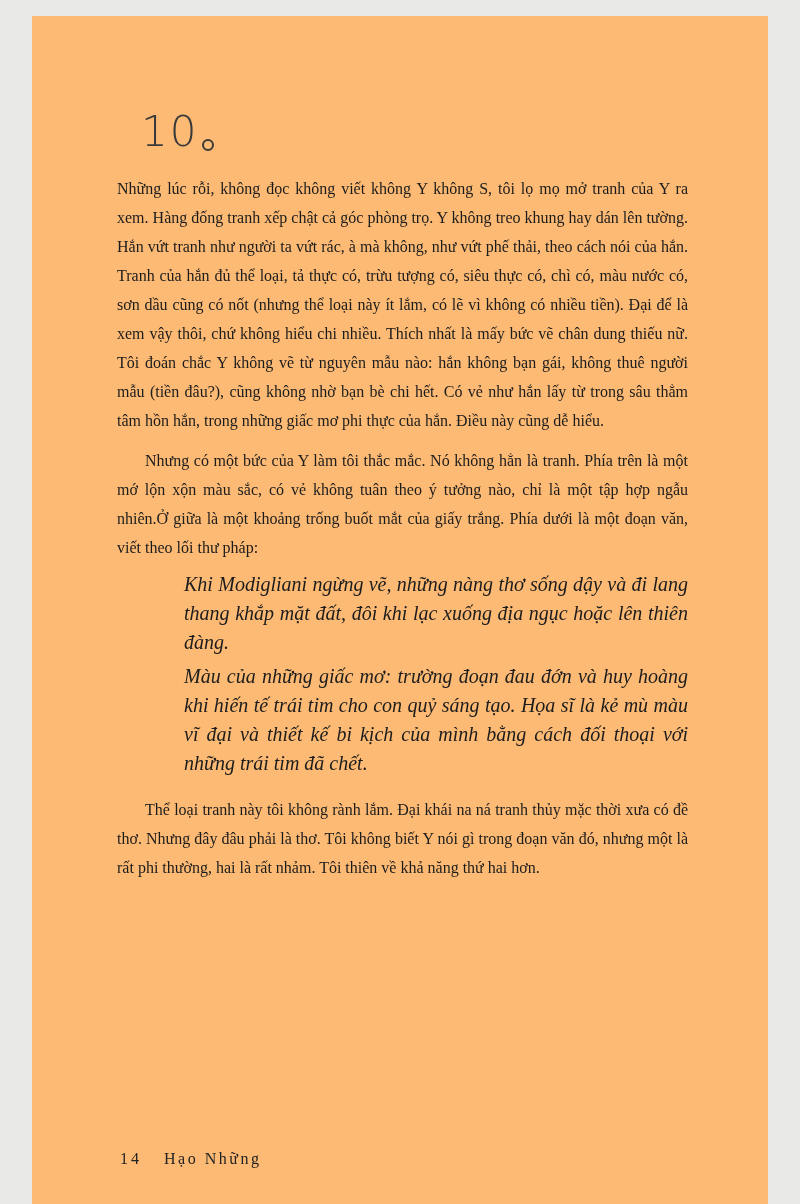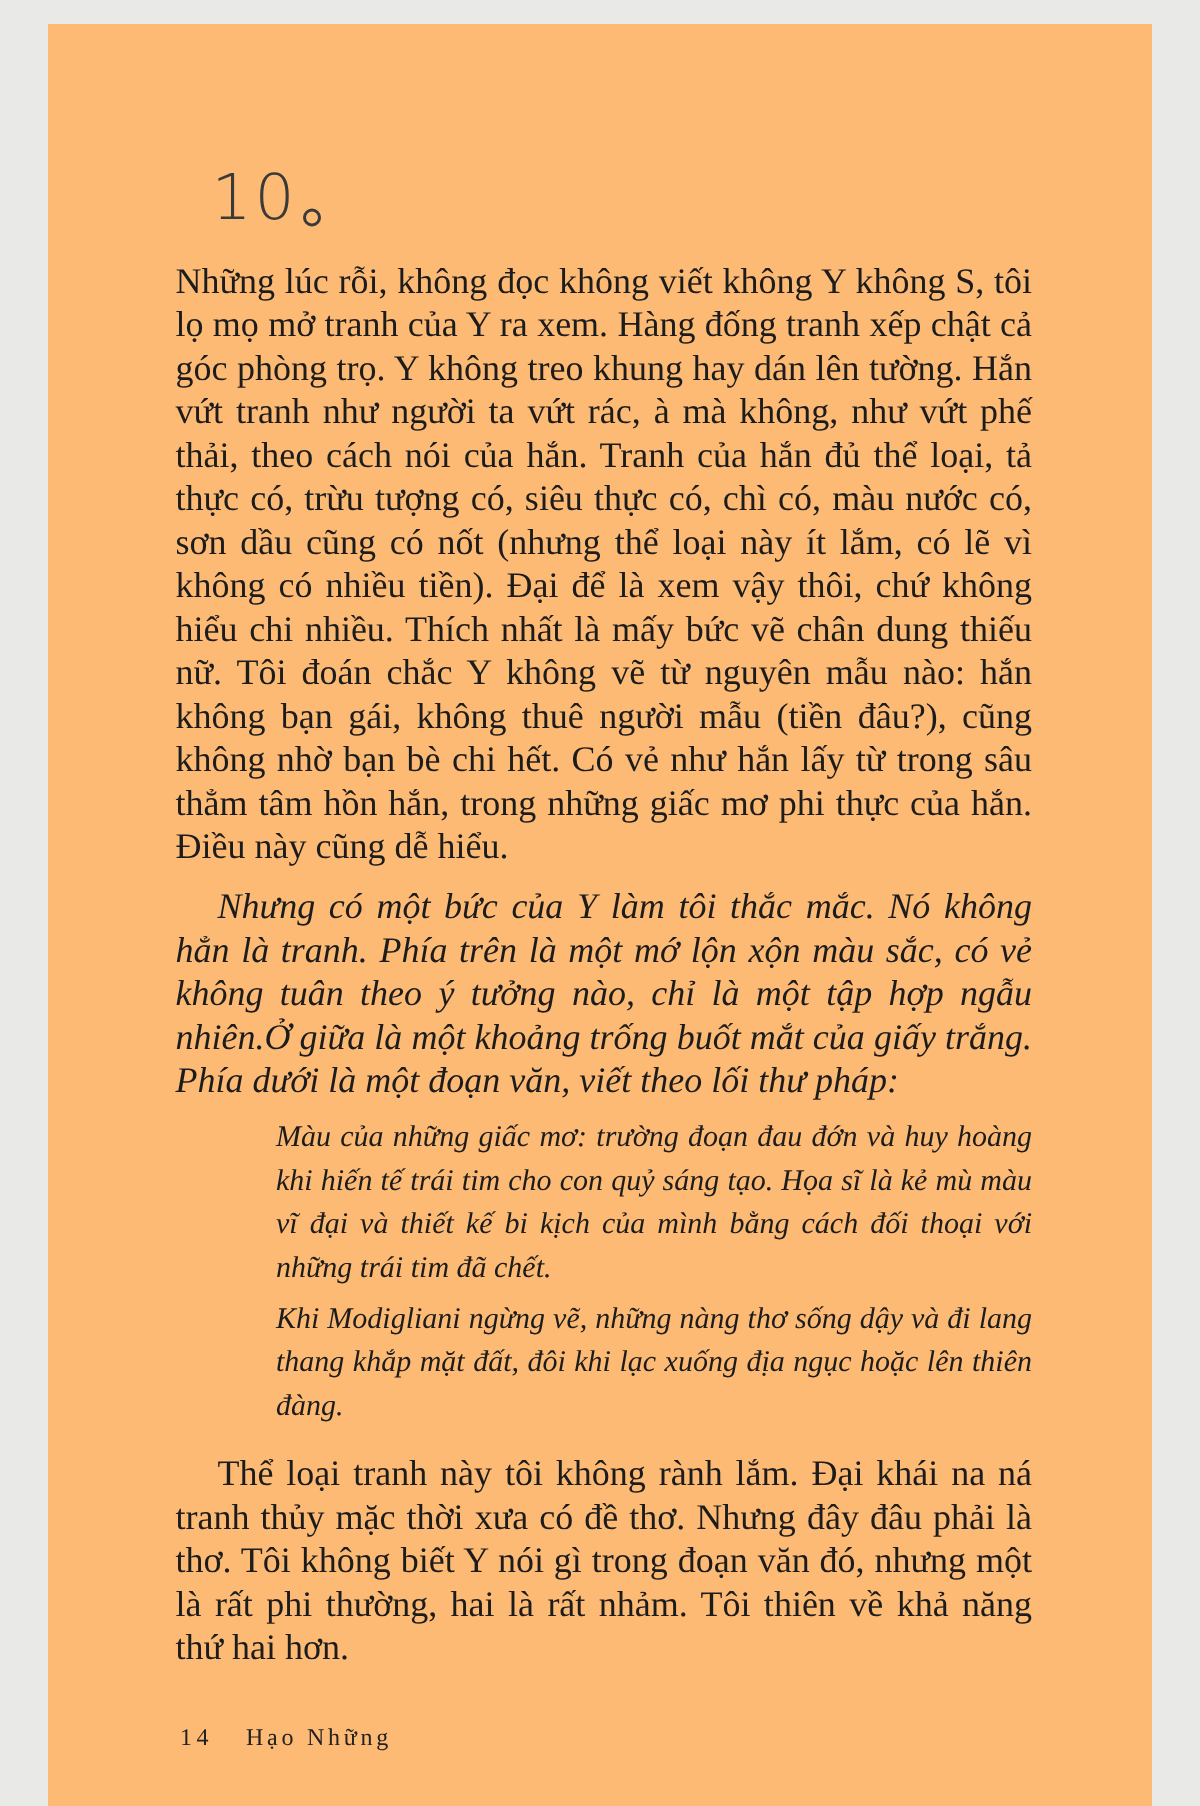--- a/index.html
+++ b/index.html
@@ -36,27 +36,26 @@
   .chapter-period {
     display: inline-block;
     width: 8px;
     height: 8px;
     border: 2.5px solid #3a3a3a;
     border-radius: 50%;
     margin: 0 0 3px 4px;
   }
   .body-text p {
     margin: 0;
-    font-size: 24px;
+    font-size: 16px;
     line-height: 29px;
     text-align: justify;
   }
   .body-text p.spaced {
     margin-top: 11px;
-    font-style: italic;
   }
   .body-text p.indent {
     text-indent: 28px;
   }
   .quote-block {
     margin: 8px 0 17px 67px;
     font-style: italic;
   }
   .quote-block p {
     margin: 0;
@@ -90,22 +89,22 @@
   <div class="chapter-heading">
     <span class="chapter-number">10</span>
     <span class="chapter-period"></span>
   </div>
 
   <div class="body-text">
     <p>Những lúc rỗi, không đọc không viết không Y không S, tôi lọ mọ mở tranh của Y ra xem. Hàng đống tranh xếp chật cả góc phòng trọ. Y không treo khung hay dán lên tường. Hắn vứt tranh như người ta vứt rác, à mà không, như vứt phế thải, theo cách nói của hắn. Tranh của hắn đủ thể loại, tả thực có, trừu tượng có, siêu thực có, chì có, màu nước có, sơn dầu cũng có nốt (nhưng thể loại này ít lắm, có lẽ vì không có nhiều tiền). Đại để là xem vậy thôi, chứ không hiểu chi nhiều. Thích nhất là mấy bức vẽ chân dung thiếu nữ. Tôi đoán chắc Y không vẽ từ nguyên mẫu nào: hắn không bạn gái, không thuê người mẫu (tiền đâu?), cũng không nhờ bạn bè chi hết. Có vẻ như hắn lấy từ trong sâu thẳm tâm hồn hắn, trong những giấc mơ phi thực của hắn. Điều này cũng dễ hiểu.</p>
     <p class="spaced indent">Nhưng có một bức của Y làm tôi thắc mắc. Nó không hẳn là tranh. Phía trên là một mớ lộn xộn màu sắc, có vẻ không tuân theo ý tưởng nào, chỉ là một tập hợp ngẫu nhiên.Ở giữa là một khoảng trống buốt mắt của giấy trắng. Phía dưới là một đoạn văn, viết theo lối thư pháp:</p>
 
     <div class="quote-block">
+      <p>Khi Modigliani ngừng vẽ, những nàng thơ sống dậy và đi lang thang khắp mặt đất, đôi khi lạc xuống địa ngục hoặc lên thiên đàng.</p>
       <p>Màu của những giấc mơ: trường đoạn đau đớn và huy hoàng khi hiến tế trái tim cho con quỷ sáng tạo. Họa sĩ là kẻ mù màu vĩ đại và thiết kế bi kịch của mình bằng cách đối thoại với những trái tim đã chết.</p>
-      <p>Khi Modigliani ngừng vẽ, những nàng thơ sống dậy và đi lang thang khắp mặt đất, đôi khi lạc xuống địa ngục hoặc lên thiên đàng.</p>
     </div>
 
     <p class="indent">Thể loại tranh này tôi không rành lắm. Đại khái na ná tranh thủy mặc thời xưa có đề thơ. Nhưng đây đâu phải là thơ. Tôi không biết Y nói gì trong đoạn văn đó, nhưng một là rất phi thường, hai là rất nhảm. Tôi thiên về khả năng thứ hai hơn.</p>
   </div>
 
   <div class="page-footer">
     <span class="page-number">14</span>
     <span class="author-name">Hạo Những</span>
   </div>
 

